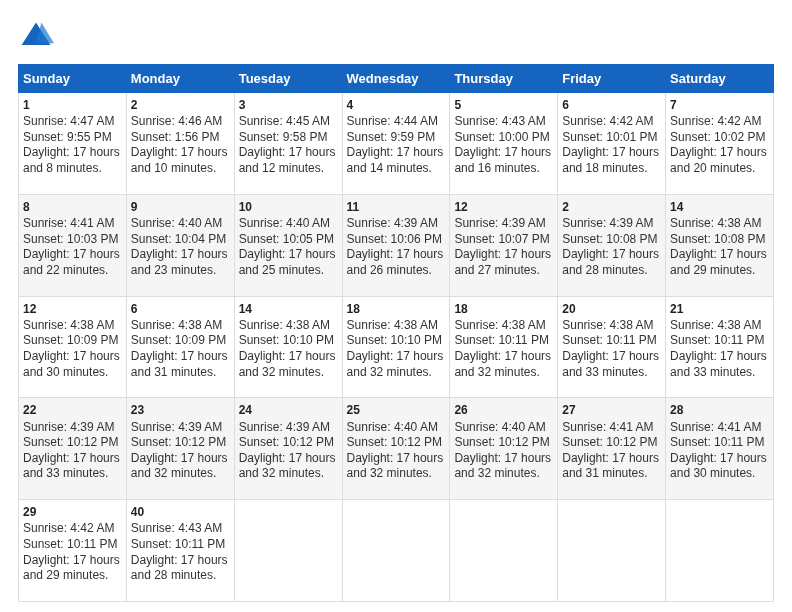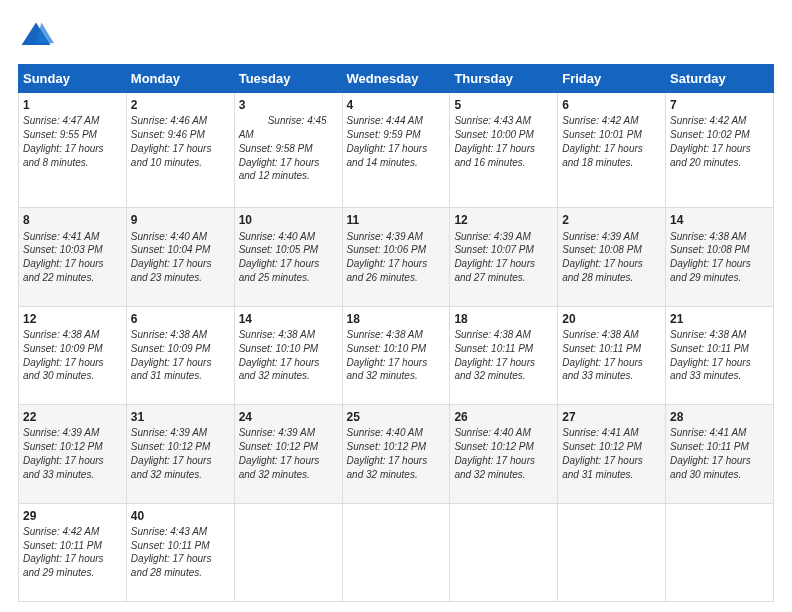--- a/index.html
+++ b/index.html
@@ -79,24 +79,23 @@
     .calendar tr:nth-child(even) td {
       background: #f5f5f5;
     }
     .day-num {
       font-size: 12px;
       font-weight: bold;
       display: block;
       margin-bottom: 1px;
     }
     .day-detail {
-      font-size: 10px;
+      font-size: 12px;
       color: #333;
       line-height: 1.3;
-      font-style: italic;
     }
     .empty {
       background: #fff !important;
     }
   </style>
 </head>
 <body>
 
 <div class="page">
   <div class="header">
@@ -127,23 +126,23 @@
           <th>Friday</th>
           <th>Saturday</th>
         </tr>
     </thead>
     <tbody id="calendar-body">
     <tr>
           <td><span class="day-num">1</span><span class="day-detail" style="white-space: pre-line;">Sunrise: 4:47 AM
 Sunset: 9:55 PM
 Daylight: 17 hours and 8 minutes.</span></td>
           <td><span class="day-num">2</span><span class="day-detail" style="white-space: pre-line;">Sunrise: 4:46 AM
-Sunset: 9:46 PM
+Sunset: 1:56 PM
 Daylight: 17 hours and 10 minutes.</span></td>
-          <td><span class="day-num">3</span><span class="day-detail" style="white-space: pre-line; margin-left: 29px;">Sunrise: 4:45 AM
+          <td><span class="day-num">3</span><span class="day-detail" style="white-space: pre-line;">Sunrise: 4:45 AM
 Sunset: 9:58 PM
 Daylight: 17 hours and 12 minutes.</span></td>
           <td><span class="day-num">4</span><span class="day-detail" style="white-space: pre-line;">Sunrise: 4:44 AM
 Sunset: 9:59 PM
 Daylight: 17 hours and 14 minutes.</span></td>
           <td><span class="day-num">5</span><span class="day-detail" style="white-space: pre-line;">Sunrise: 4:43 AM
 Sunset: 10:00 PM
 Daylight: 17 hours and 16 minutes.</span></td>
           <td><span class="day-num">6</span><span class="day-detail" style="white-space: pre-line;">Sunrise: 4:42 AM
 Sunset: 10:01 PM
@@ -195,21 +194,21 @@
 Sunset: 10:11 PM
 Daylight: 17 hours and 33 minutes.</span></td>
           <td><span class="day-num">21</span><span class="day-detail" style="white-space: pre-line;">Sunrise: 4:38 AM
 Sunset: 10:11 PM
 Daylight: 17 hours and 33 minutes.</span></td>
         </tr>
         <tr>
           <td><span class="day-num">22</span><span class="day-detail" style="white-space: pre-line;">Sunrise: 4:39 AM
 Sunset: 10:12 PM
 Daylight: 17 hours and 33 minutes.</span></td>
-          <td><span class="day-num">31</span><span class="day-detail" style="white-space: pre-line;">Sunrise: 4:39 AM
+          <td><span class="day-num">23</span><span class="day-detail" style="white-space: pre-line;">Sunrise: 4:39 AM
 Sunset: 10:12 PM
 Daylight: 17 hours and 32 minutes.</span></td>
           <td><span class="day-num">24</span><span class="day-detail" style="white-space: pre-line;">Sunrise: 4:39 AM
 Sunset: 10:12 PM
 Daylight: 17 hours and 32 minutes.</span></td>
           <td><span class="day-num">25</span><span class="day-detail" style="white-space: pre-line;">Sunrise: 4:40 AM
 Sunset: 10:12 PM
 Daylight: 17 hours and 32 minutes.</span></td>
           <td><span class="day-num">26</span><span class="day-detail" style="white-space: pre-line;">Sunrise: 4:40 AM
 Sunset: 10:12 PM

